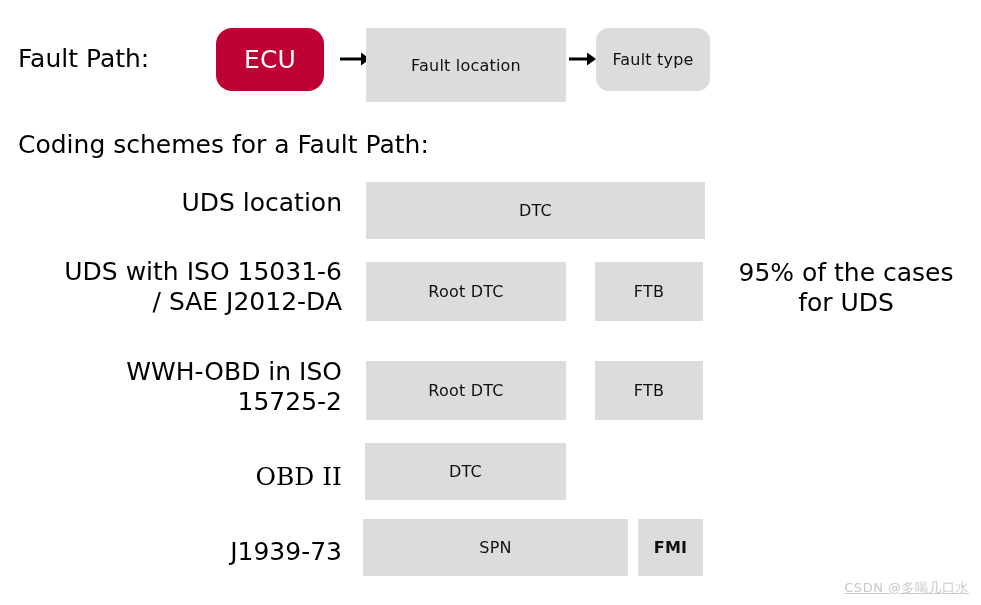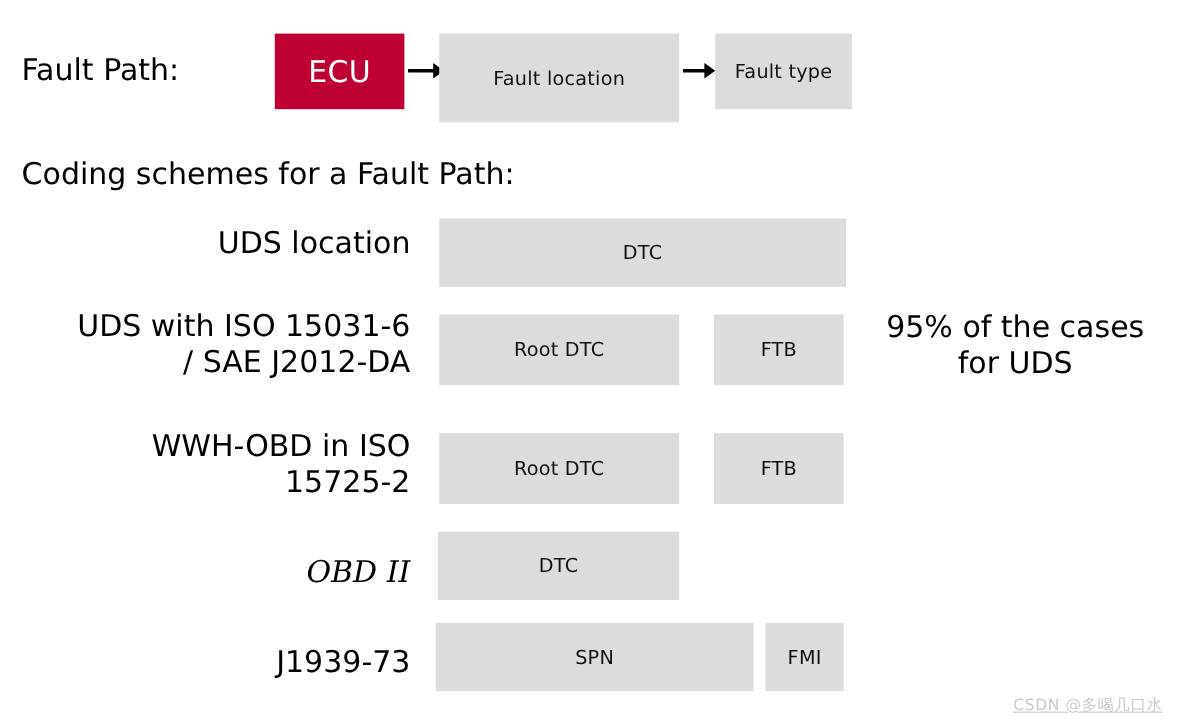--- a/index.html
+++ b/index.html
@@ -38,21 +38,20 @@
     position: absolute;
     text-align: right;
     font-family: "DejaVu Sans", "Liberation Sans", sans-serif;
     font-size: 25px;
     line-height: 1.18;
     color: #000000;
     white-space: pre-line;
   }
   .row-label.serif {
     font-family: "DejaVu Serif", "Liberation Serif", serif;
-    font-style: italic;
   }
 
   .heading {
     position: absolute;
     font-family: "DejaVu Sans", "Liberation Sans", sans-serif;
     font-size: 25px;
     color: #000000;
     white-space: nowrap;
   }
 
@@ -85,39 +84,39 @@
     white-space: nowrap;
     user-select: none;
     text-decoration: underline;
   }
 </style>
 </head>
 <body>
 
 <div class="heading" style="left:18px; top:44px;">Fault Path:</div>
 
-<div class="box accent" style="left:229px; top:28px; width:108px; height:63px;">ECU</div>
+<div class="box accent" style="left:216px; top:28px; width:108px; height:63px;border-radius:16px;">ECU</div>
 
 <div class="arrow" style="left:340px; top:50px; width:30px; height:18px;">
   <svg width="30" height="18" viewBox="0 0 30 18">
     <line x1="0" y1="9" x2="22" y2="9" stroke="#000" stroke-width="3"></line>
     <polygon points="21,2.5 30,9 21,15.5" fill="#000"></polygon>
   </svg>
 </div>
 
 <div class="box" style="left:366px; top:28px; width:200px; height:74px;">Fault location</div>
 
 <div class="arrow" style="left:569px; top:50px; width:27px; height:18px;">
   <svg width="27" height="18" viewBox="0 0 27 18">
     <line x1="0" y1="9" x2="19" y2="9" stroke="#000" stroke-width="3"></line>
     <polygon points="18,2.5 27,9 18,15.5" fill="#000"></polygon>
   </svg>
 </div>
 
-<div class="box" style="left:596px; top:28px; width:114px; height:63px;">Fault type</div>
+<div class="box" style="left:596px; top:28px; width:114px; height:63px;border-radius:13px;">Fault type</div>
 
 <div class="heading" style="left:18px; top:130px;text-align:right;">Coding schemes for a Fault Path:</div>
 
 <div class="row-label" style="left:20px; top:188px; width:322px;">UDS location</div>
 <div class="box" style="left:366px; top:182px; width:339px; height:57px;">DTC</div>
 
 <div class="row-label" style="left:0px; top:257px; width:342px;">UDS with ISO 15031-6
 / SAE J2012-DA</div>
 <div class="box" style="left:366px; top:262px; width:200px; height:59px;">Root DTC</div>
 <div class="box" style="left:595px; top:262px; width:108px; height:59px;">FTB</div>
@@ -127,15 +126,15 @@
 <div class="row-label" style="left:0px; top:357px; width:342px;">WWH-OBD in ISO
 15725-2</div>
 <div class="box" style="left:366px; top:361px; width:200px; height:59px;">Root DTC</div>
 <div class="box" style="left:595px; top:361px; width:108px; height:59px;">FTB</div>
 
 <div class="row-label serif" style="left:0px; top:462px; width:342px;">OBD II</div>
 <div class="box" style="left:365px; top:443px; width:201px; height:57px;">DTC</div>
 
 <div class="row-label" style="left:0px; top:537px; width:342px;">J1939-73</div>
 <div class="box" style="left:363px; top:519px; width:265px; height:57px;">SPN</div>
-<div class="box" style="left:638px; top:519px; width:65px; height:57px;">FMI</div>
+<div class="box" style="left:638px; top:519px; width:65px; height:57px;font-weight:bold;">FMI</div>
 
 <div class="watermark">CSDN @多喝几口水</div>
 
 </body></html>

